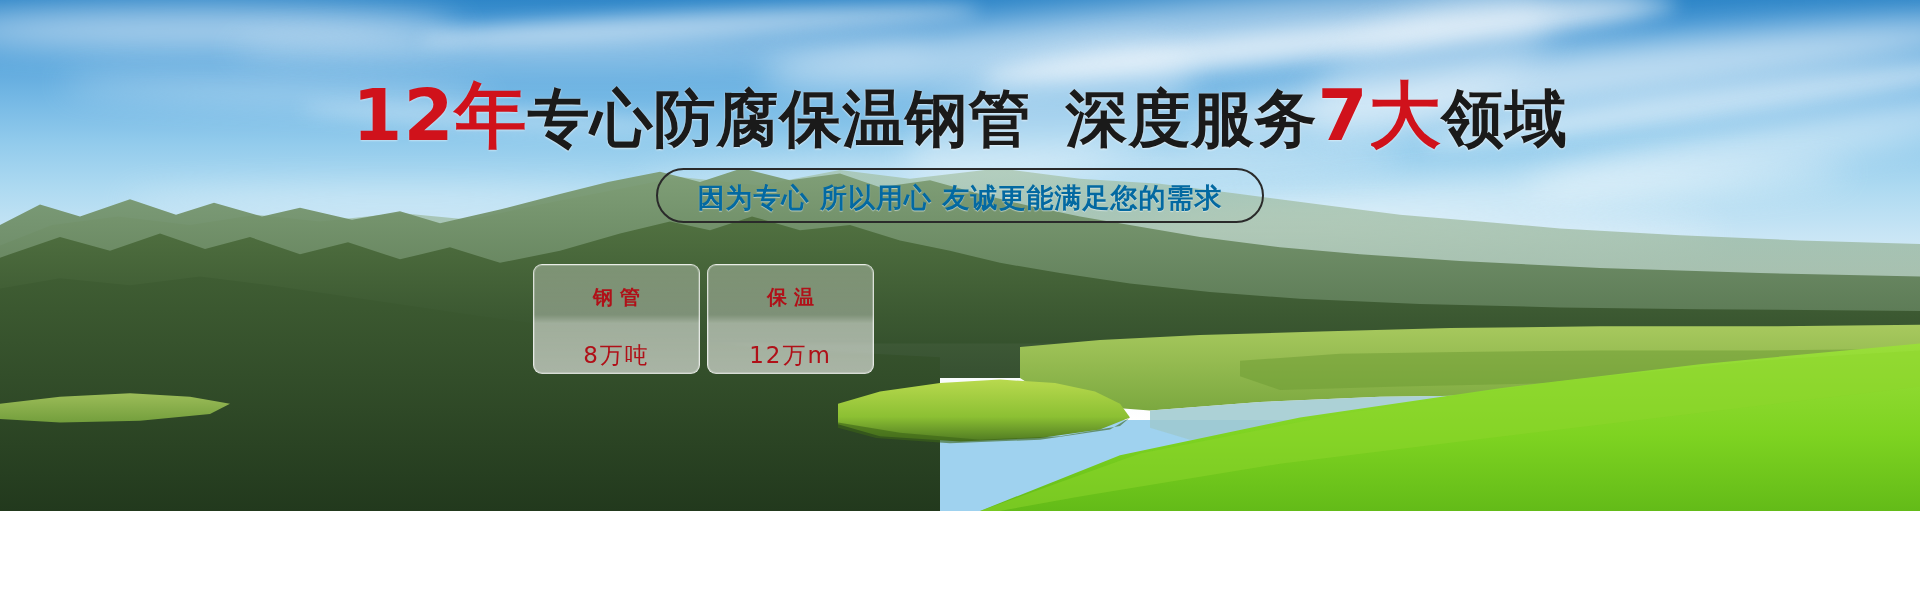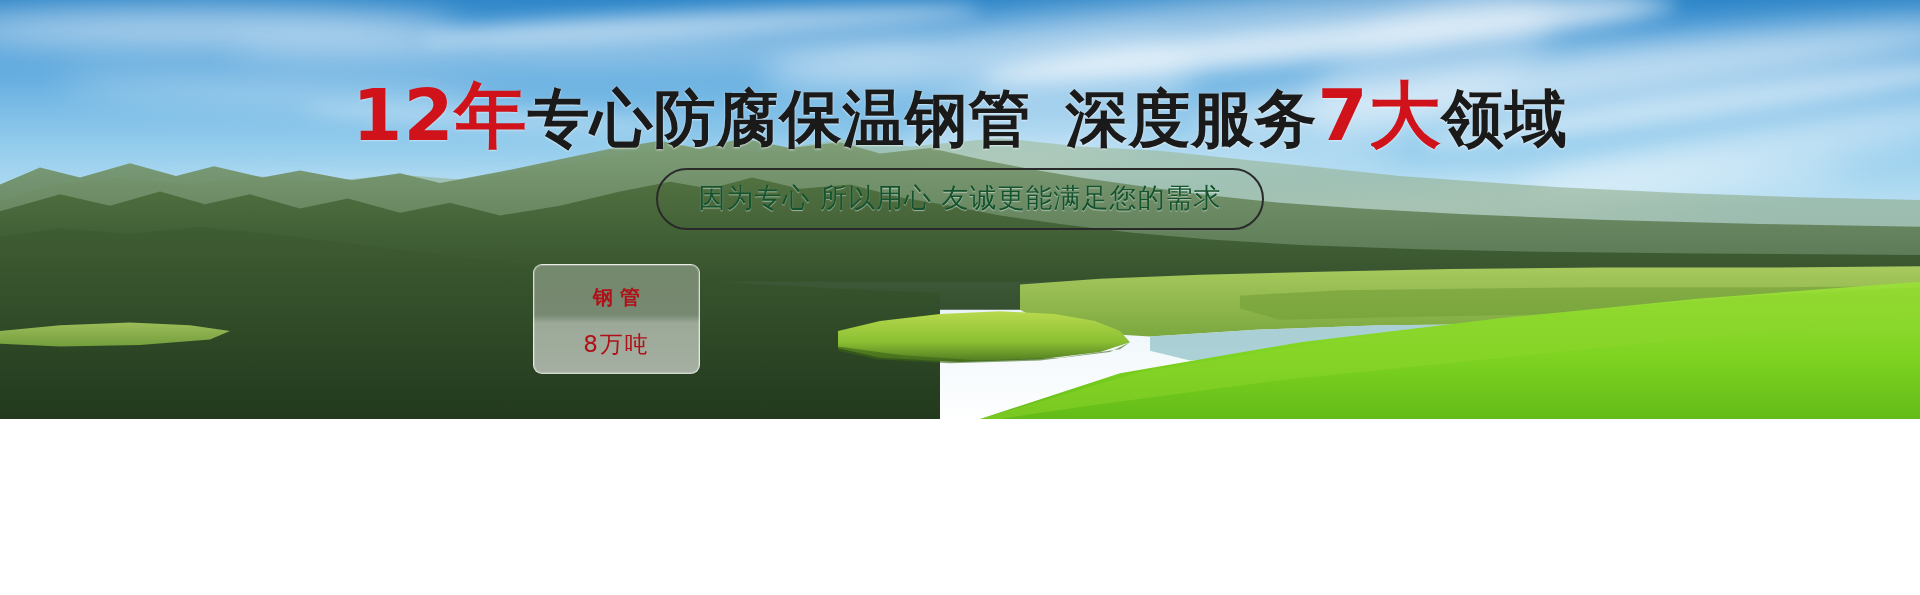--- a/index.html
+++ b/index.html
@@ -1,20 +1,20 @@
 <!DOCTYPE html>
 <html><head>
 <meta charset="utf-8">
 <style>
   html,body{margin:0;padding:0;}
   body{
     width:1920px;height:595px;overflow:hidden;
     font-family:"Liberation Sans","DejaVu Sans",sans-serif;
   }
-  .banner{position:relative;width:1920px;height:419px;overflow:hidden;background:#9fd2ef;}
+  .banner{position:relative;width:1920px;height:511px;overflow:hidden;background:#9fd2ef;}
 
   
   .sky{position:absolute;left:0;top:0;width:1920px;height:420px;
        background:linear-gradient(to bottom,
          #2f86c8 0%, #3f93d2 6%, #5aa6dc 14%, #76b9e5 24%,
          #92cbec 34%, #aedaf1 45%, #c8e5f5 56%, #ddeef8 66%,
          #ecf5fa 76%, #f6fafc 86%, #fbfdfe 96%, #ffffff 100%);}
   
   .cl{position:absolute;border-radius:50%;background:#ffffff;filter:blur(9px);}
   .cl2{position:absolute;border-radius:50%;background:#ffffff;filter:blur(16px);}
@@ -32,37 +32,37 @@
     text-shadow:0 1px 2px rgba(255,255,255,.55), 0 0 1px rgba(255,255,255,.6);
   }
   .hl-red{color:#d0121b;font-size:72px;font-weight:bold;
           text-shadow:0 1px 2px rgba(255,255,255,.45);}
   .hl-dark{color:#1a1a1a;}
   .hl-gap{display:inline-block;width:34px;}
 
   
   .pillwrap{position:absolute;left:0;top:168px;width:1920px;text-align:center;}
   .pill{display:inline-block;border:2px solid #2a2a2a;border-radius:36px;
-        padding:11px 40px 13px 40px;color:#14532d;font-size:27px;line-height:34px;
-        font-weight:400;letter-spacing:1px;white-space:nowrap;
+        padding:11px 40px 6px 40px;color:#0369a1;font-size:27px;line-height:34px;
+        font-weight:700;letter-spacing:1px;white-space:nowrap;
         font-family:"DejaVu Sans","Liberation Sans",sans-serif;
         text-shadow:0 1px 1px rgba(255,255,255,.5);}
 
   
   .cards{position:absolute;left:533px;top:264px;display:flex;gap:7px;}
   .card{width:165px;height:108px;border-radius:9px;
         background:linear-gradient(to bottom,rgba(255,255,255,.30) 0%,rgba(255,255,255,.34) 46%,rgba(255,255,255,.52) 54%,rgba(255,255,255,.58) 100%);
         border:1px solid rgba(255,255,255,.72);
         box-shadow:inset 0 0 0 1px rgba(255,255,255,.22);
         display:flex;flex-direction:column;align-items:center;
         backdrop-filter:blur(1px);}
   .card-label{margin-top:19px;color:#b01018;font-size:20px;line-height:26px;
               font-weight:bold;letter-spacing:7px;text-indent:7px;
               font-family:"DejaVu Sans","Liberation Sans",sans-serif;}
-  .card-value{margin-top:21px;color:#b01018;font-size:23px;line-height:27px;
+  .card-value{margin-top:32px;color:#b01018;font-size:23px;line-height:27px;
               font-weight:500;letter-spacing:2px;
               font-family:"DejaVu Sans","Liberation Sans",sans-serif;}
   .card-value sup{font-size:13px;vertical-align:super;letter-spacing:0;}
 </style>
 </head>
 <body>
 
 <div class="banner">
 
   <div class="sky"></div>
@@ -178,16 +178,20 @@
   </div>
 
   <div class="cards">
 
     <div class="card">
       <div class="card-label">钢管</div>
       <div class="card-value"><span>8万吨</span></div>
     </div>
 
 
+    <div class="card">
+      <div class="card-label">保温</div>
+      <div class="card-value"><span>12万m</span></div>
+    </div>
 
   </div>
 
 </div>
 
 </body></html>

